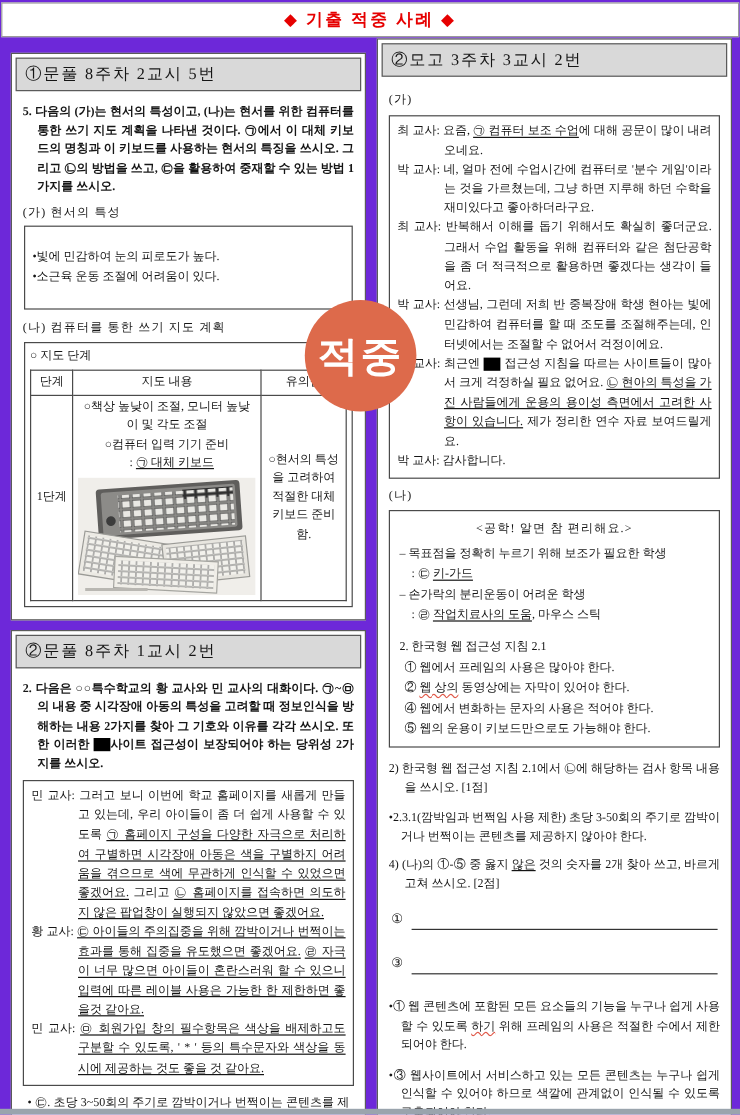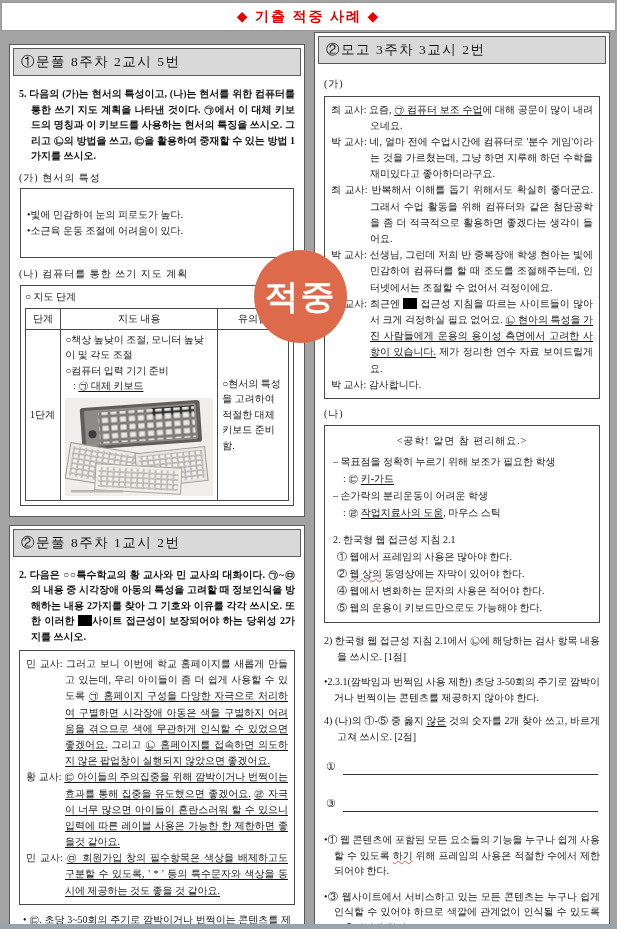--- a/index.html
+++ b/index.html
@@ -1,35 +1,35 @@
 <!DOCTYPE html>
 <html><head>
 <meta charset="utf-8">
 <style>
   html,body{margin:0;padding:0;background:#fff;}
-  .page{position:relative;width:617px;height:929px;background:#a3a3a3;overflow:hidden;
+  .page{position:relative;width:617px;height:929px;background:#6d28d9;overflow:hidden;
         font-family:"Liberation Serif","DejaVu Serif",serif;color:#151515;}
   
   .top-banner{position:absolute;left:1px;top:2px;width:613px;height:27px;border:1px solid #9a9a9a;
               display:flex;align-items:center;justify-content:center;
               color:#e60000;font-weight:bold;font-size:14px;letter-spacing:2px;background:#fff;}
   
   .col-left{position:absolute;left:9px;top:44px;width:296px;}
   .col-right{position:absolute;left:314px;top:32px;width:296px;}
   .section{border:1px solid #5a5a5a;background:#fff;margin-bottom:8px;padding-bottom:6px;box-sizing:border-box;}
   .sec-title{margin:3px;border:1px solid #5a5a5a;background:#d9d9d9;font-size:13.5px;
              padding:4px 7px;letter-spacing:1.5px;font-weight:normal;}
   .body{padding:3px 9px 2px;font-size:10px;line-height:1.55;}
   .q{font-weight:bold;text-align:justify;padding-left:1.2em;text-indent:-1.2em;margin:4px 0 6px;}
   .lbl{margin:6px 0 3px;letter-spacing:1px;}
   .note-box{border:1px solid #4a4a4a;margin:3px 1px 8px;padding:18px 6px;line-height:1.6;}
   .plan-box{border:1px solid #4a4a4a;margin:3px 1px 2px;padding:3px 4px 4px;}
   table.plan{width:100%;border-collapse:collapse;margin-top:4px;}
   table.plan th,table.plan td{border:1px solid #4a4a4a;font-size:10px;font-weight:normal;
-             padding:2px 4px;vertical-align:middle;text-align:left;}
+             padding:2px 4px;vertical-align:middle;text-align:center;}
   table.plan th{text-align:center;}
   .c{text-align:center;margin-top:36px;}
   .dlg-box{border:1px solid #4a4a4a;margin:4px 0 7px;padding:5px 6px;}
   .dlg-box p{margin:0;padding-left:3.9em;text-indent:-3.9em;text-align:justify;line-height:1.62;}
   .ans p{margin:2px 4px;padding-left:1em;text-indent:-1em;text-align:justify;}
   .u{text-decoration:underline;text-underline-offset:2px;}
   .sq{text-decoration:underline;text-decoration-style:wavy;text-decoration-color:#e05a4a;text-decoration-thickness:1px;}
   .inv{background:#000;color:#000;padding:0 2px;}
   .blank-row{display:flex;align-items:flex-end;margin:14px 2px 20px;font-size:11px;}
   .blank-row .line{flex:1;border-bottom:1px solid #333;height:13px;margin-left:7px;}

